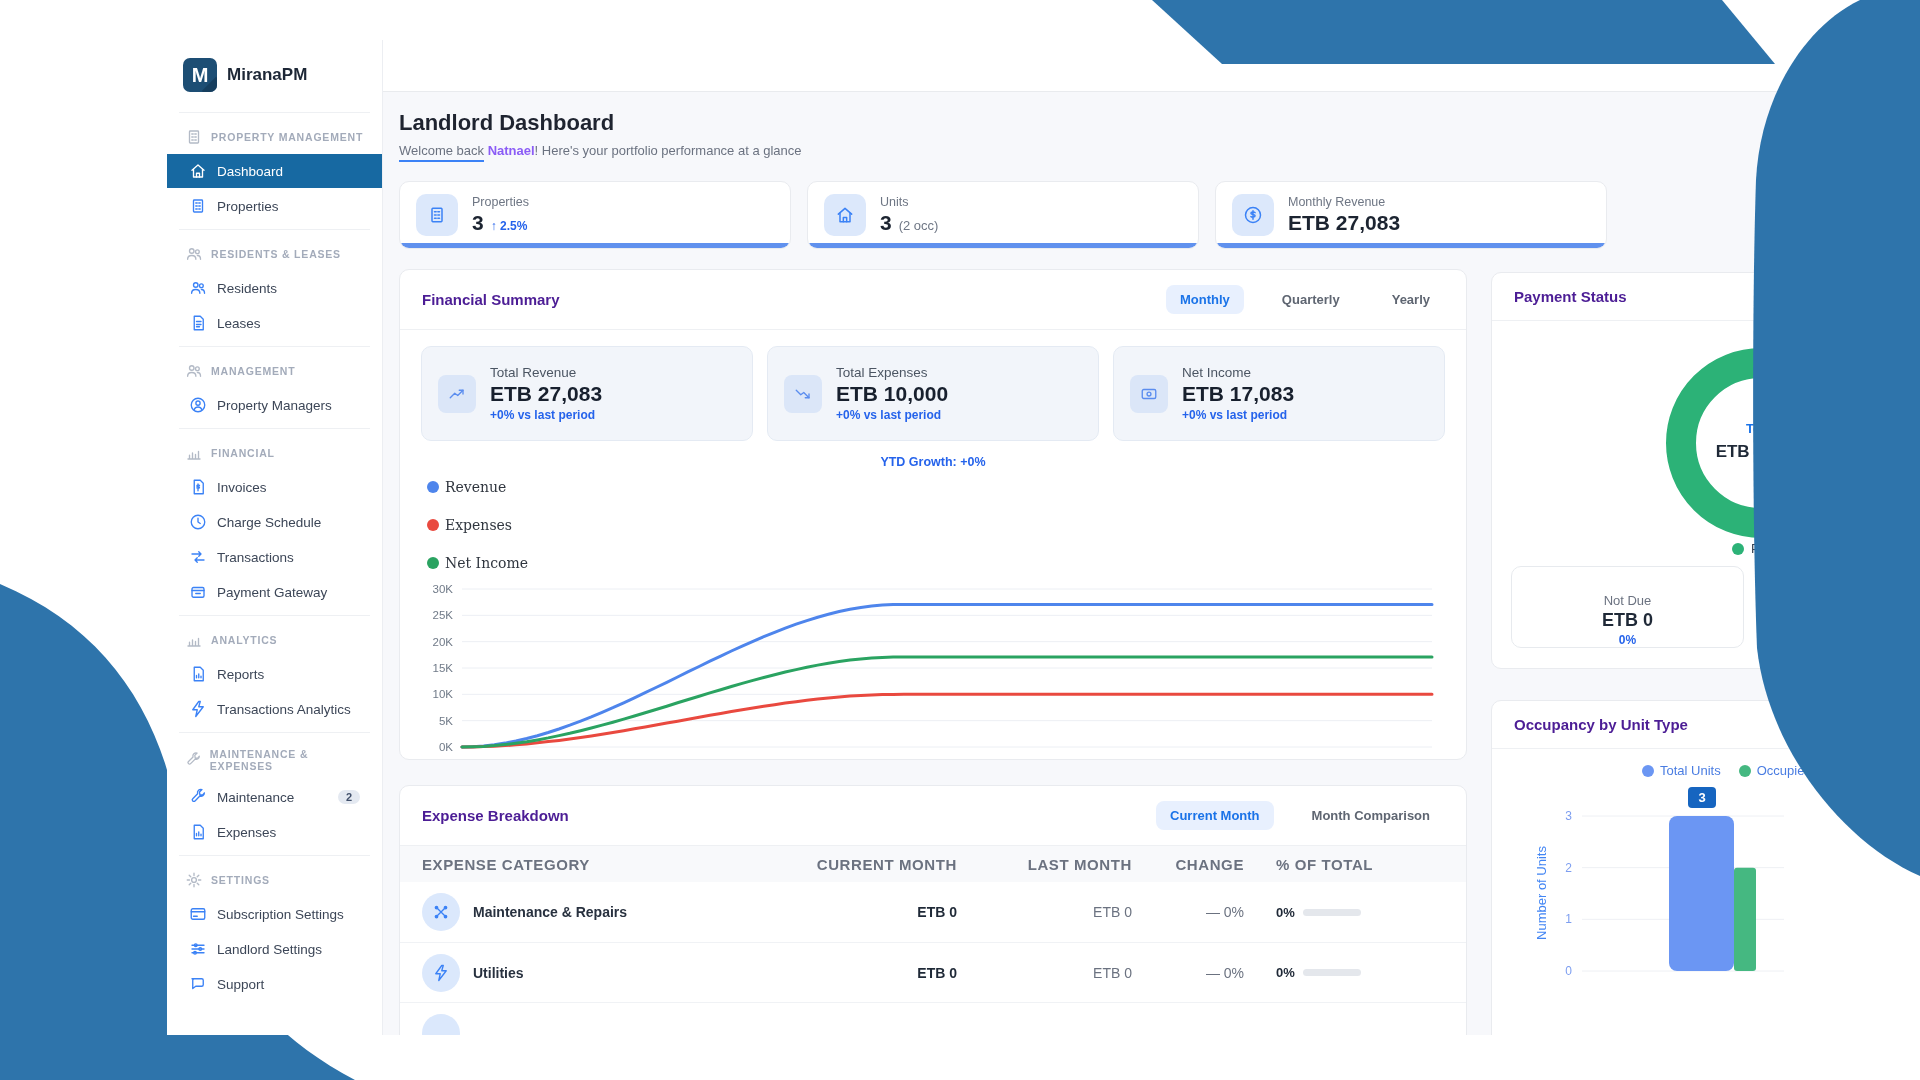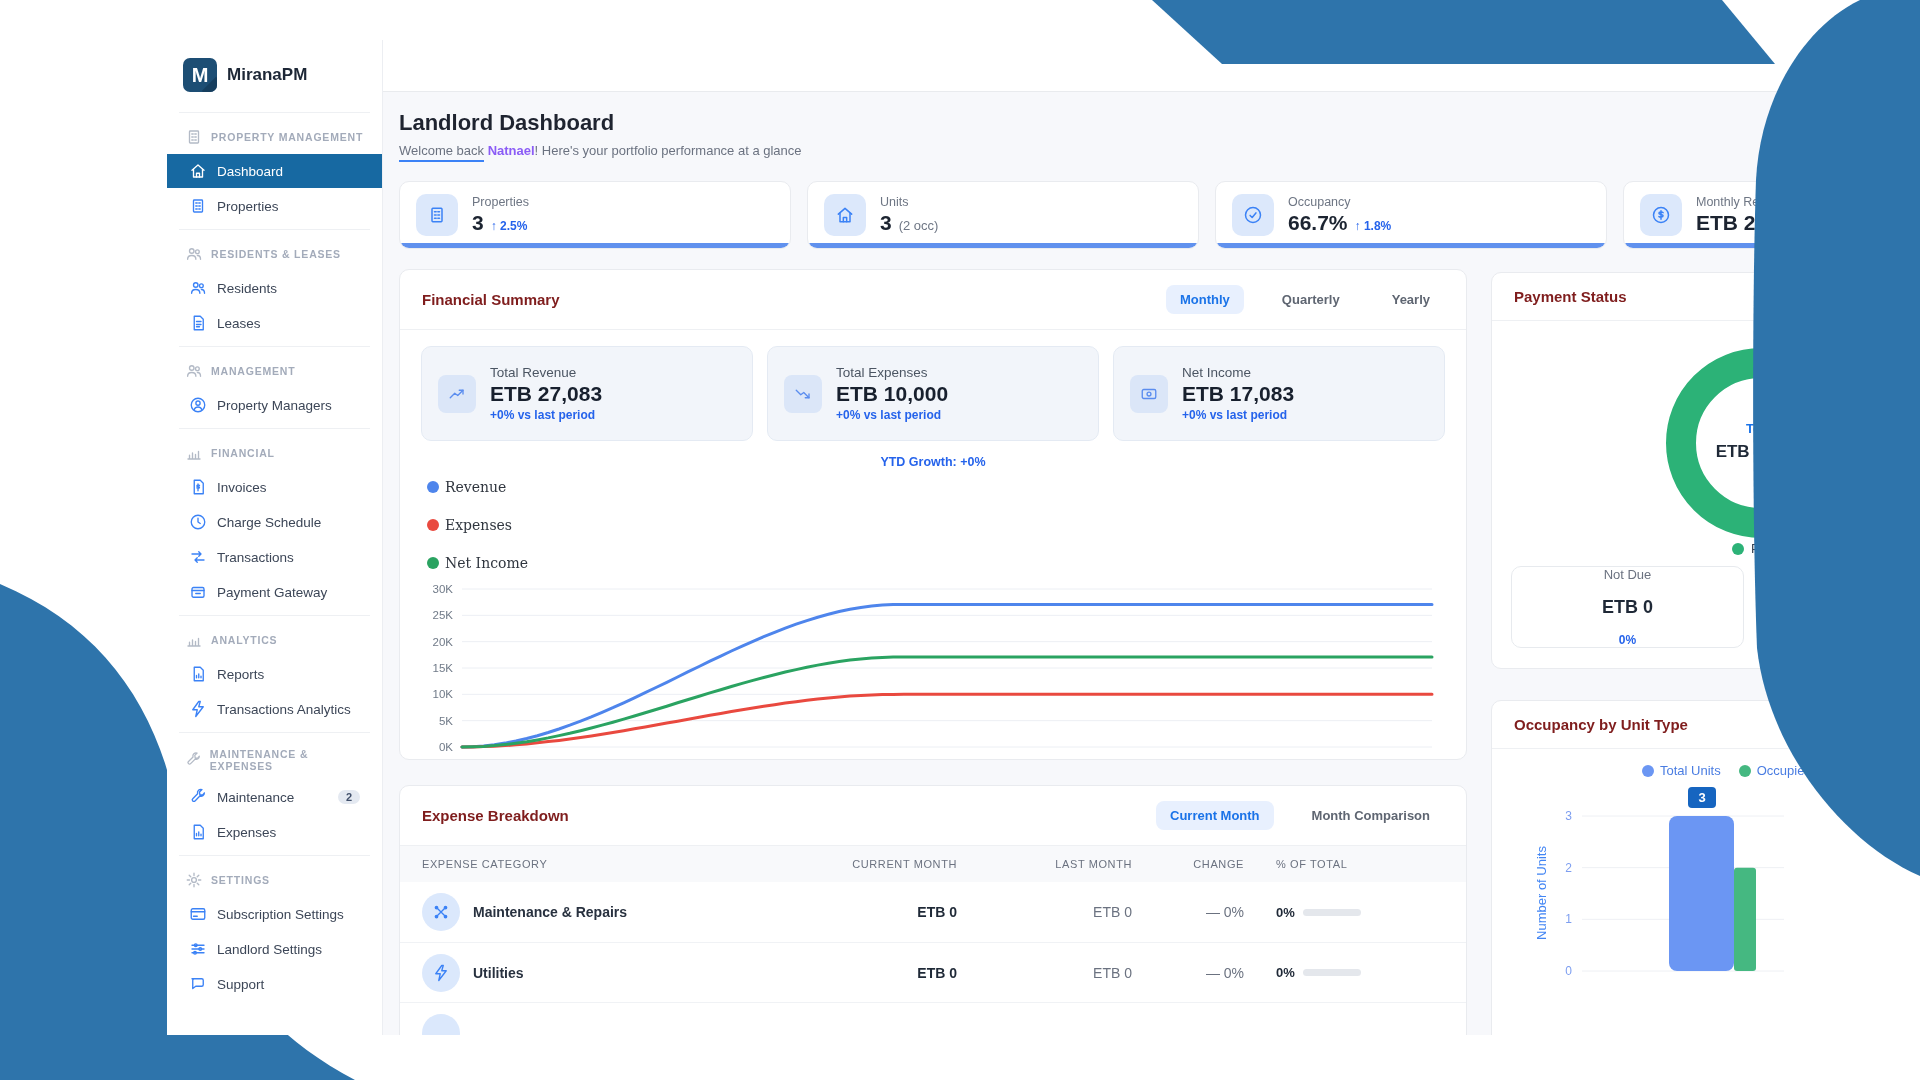--- a/index.html
+++ b/index.html
@@ -65,21 +65,21 @@
   .stat-label { font-size:12.5px; color:#6e7684; }
   .stat-val-row { display:flex; align-items:baseline; gap:7px; margin-top:2px; }
   .stat-value { font-size:21px; font-weight:bold; color:#1c2431; }
   .stat-delta { font-size:12px; font-weight:bold; color:#2563eb; }
   .stat-suffix { font-size:13px; color:#6e7684; }
 
   
   .panel { position:absolute; background:#fff; border:1px solid #e9ebef; border-radius:10px; overflow:hidden; }
   .panel-head { display:flex; align-items:center; justify-content:space-between;
     padding:15px 22px; border-bottom:1px solid #eef0f3; }
-  .panel-title { font-size:15px; font-weight:bold; color:#7f1d1d; }
+  .panel-title { font-size:15px; font-weight:bold; color:#4c1d95; }
   .tabs { display:flex; align-items:center; gap:24px; }
   .tab { font-size:13px; font-weight:bold; color:#5f6672; padding:7px 14px; border-radius:8px; cursor:pointer; }
   .tab.active { background:#e8f0fe; color:#1a73e8; }
 
   #fin-panel { left:16px; top:177px; width:1068px; height:491px; }
   .sum-row { display:flex; gap:14px; padding:16px 21px 0 21px; }
   .sum-card { flex:1; background:#f2f5fa; border:1px solid #e4eaf3; border-radius:10px;
     height:95px; display:flex; align-items:center; gap:14px; padding:0 16px; }
   .sum-ic { width:38px; height:38px; border-radius:8px; background:#dbe6f8; color:#5b8def;
     display:flex; align-items:center; justify-content:center; }
@@ -88,40 +88,40 @@
   .sum-delta { font-size:12px; font-weight:bold; color:#2563eb; }
   .ytd { padding:14px 21px 0 21px; font-size:12.5px; font-weight:bold; color:#2563eb;text-align:center; }
   .fin-legend { display:flex; gap:22px; padding:10px 21px 0 27px;
     font-family:"DejaVu Serif", serif; font-size:14px; color:#30363f;flex-direction:column; }
   .fin-legend .li { display:flex; align-items:center; gap:6px; }
   .dot { width:12px; height:12px; border-radius:50%; }
 
   #exp-panel { left:16px; top:693px; width:1068px; height:400px; }
   .tbl-head, .tbl-row { display:grid; grid-template-columns:1fr 160px 175px 112px 200px;
     align-items:center; padding:0 22px; }
-  .tbl-head { background:#f8f9fb; height:36px; font-size:11px; font-weight:normal; color:#6b7280;
+  .tbl-head { background:#f8f9fb; height:36px; font-size:15px; font-weight:bold; color:#6b7280;
     letter-spacing:.6px; text-transform:uppercase; }
   .t-right { text-align:right; }
   .tbl-row { height:60px; border-top:1px solid #f0f2f5; }
   .tbl-row:first-of-type { border-top:none; }
   .cat { display:flex; align-items:center; gap:13px; font-size:14px; font-weight:bold; color:#28313f; }
   .cat-ic { width:38px; height:38px; min-width:38px; border-radius:50%; background:#dbe8fc; color:#3b82f6;
     display:flex; align-items:center; justify-content:center; }
   .cur { font-size:14px; font-weight:bold; color:#1f2937; text-align:right; }
   .last { font-size:14px; color:#6b7280; text-align:right; }
   .chg { font-size:14px; color:#6b7280; text-align:right; }
   .pct-cell { display:flex; align-items:center; gap:8px; padding-left:32px; }
   .pct-lbl { font-size:13px; font-weight:bold; color:#1f2937; }
   .pct-track { width:58px; height:7px; border-radius:4px; background:#e4e7ec; }
 
   #pay-panel { left:1108px; top:180px; width:440px; height:397px; }
   #occ-panel { left:1108px; top:608px; width:440px; height:430px; }
   .notdue { position:absolute; left:19px; top:293px; width:233px; height:82px; background:#fff;
     border:1px solid #e7eaee; border-radius:10px; display:flex; flex-direction:column;
-    align-items:center; justify-content:space-between; gap:2px; }
+    align-items:center; justify-content:flex-end; gap:2px; }
   .nd-label { font-size:13px; color:#6b7280; }
   .nd-value { font-size:18px; font-weight:bold; color:#1f2937; }
   .nd-pct { font-size:12px; font-weight:bold; color:#2563eb; }
   .pay-legend { position:absolute; left:240px; top:268px; display:flex; align-items:center; gap:7px;
     font-size:13px; color:#374151; }
   .occ-legend { position:absolute; left:150px; top:62px; display:flex; gap:18px;
     font-size:13px; color:#4a7de2; font-weight:500; }
   .occ-legend .li { display:flex; align-items:center; gap:6px; }
   .chart-abs { position:absolute; left:0; }
 </style>
@@ -410,37 +410,20 @@
                     <path d="M6 10v10h12V10"></path>
                     <path d="M10 20v-5h4v5"></path>
                   </svg>
                 </span>
               </div>
               <div>
                 <div class="stat-label">Units</div>
                 <div class="stat-val-row">
                   <span class="stat-value">3</span>
                   <span class="stat-suffix">(2 occ)</span>
-                </div>
-              </div>
-            </div>
-            <div class="stat-card">
-              <div class="stat-ic">
-                <span class="ic">
-                  <svg viewBox="0 0 24 24">
-                    <circle cx="12" cy="12" r="9"></circle>
-                    <path d="M8.5 12.5l2.5 2.5 4.5-5.5"></path>
-                  </svg>
-                </span>
-              </div>
-              <div>
-                <div class="stat-label">Occupancy</div>
-                <div class="stat-val-row">
-                  <span class="stat-value">66.7%</span>
-                  <span class="stat-delta">↑ 1.8%</span>
                 </div>
               </div>
             </div>
             <div class="stat-card">
               <div class="stat-ic">
                 <span class="ic">
                   <svg viewBox="0 0 24 24">
                     <circle cx="12" cy="12" r="9"></circle>
                     <path d="M12 7v10M14.5 9.2c-.7-1-5-1.2-5 .8s5 1 5 3-4.3 1.8-5 .8"></path>
                   </svg>

